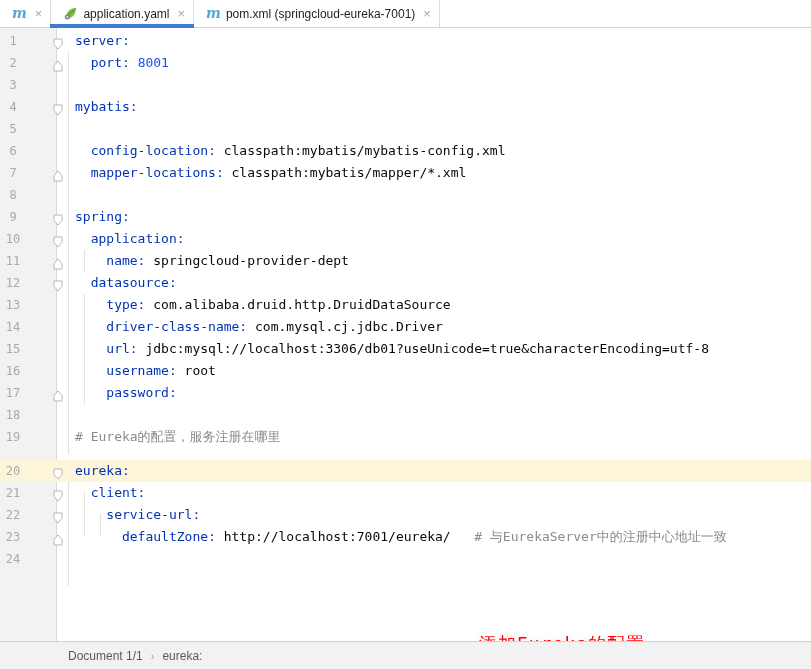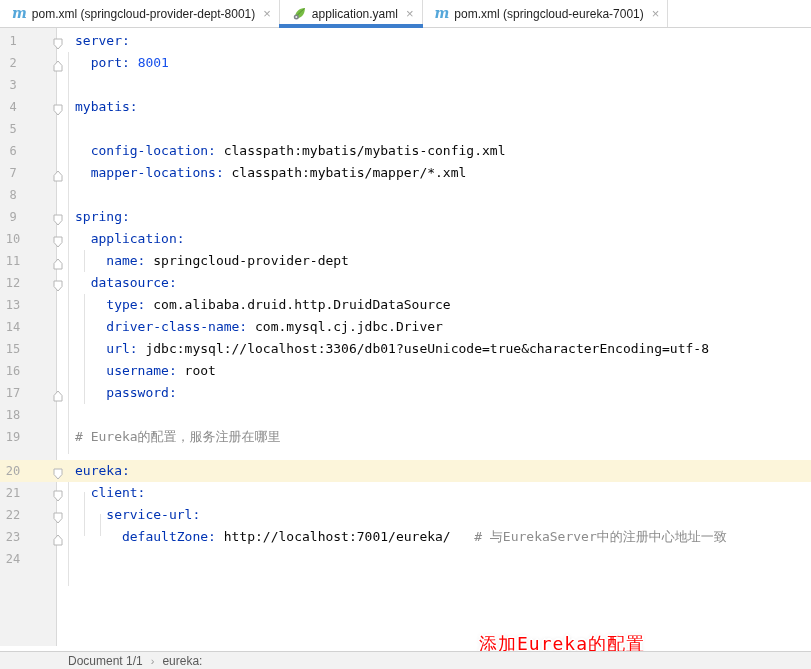--- a/index.html
+++ b/index.html
@@ -68,35 +68,34 @@
     font-family:"DejaVu Sans Mono", monospace;
     font-weight:normal; font-size:18px; letter-spacing:1px;
     text-shadow:
       -2px 0 0 #fff, 2px 0 0 #fff, 0 -2px 0 #fff, 0 2px 0 #fff,
       -1px -1px 0 #fff, 1px -1px 0 #fff, -1px 1px 0 #fff, 1px 1px 0 #fff,
       0 0 4px rgba(0,0,0,.25);
   }
 
   
   .breadcrumbs {
-    position:absolute; left:0; right:0; bottom:0; height:18px;
+    position:absolute; left:0; right:0; bottom:0; height:28px;
     background:#f2f2f2; border-top:1px solid #d1d1d1;
     display:flex; align-items:center; gap:8px;
     padding-left:68px; font-size:12px; color:#5a5a5a;
   }
   .crumb { cursor:pointer; }
   .crumb-sep { color:#9a9a9a; font-size:11px; }
 </style>
 </head>
 <body>
 
 <div class="tabbar" id="tabbar">
     <div class="tab">
       <span class="maven-glyph">m</span>
-      <span>pom.xml (springcloud-provider-dept-8001)</span>
       <span class="tab-close">×</span>
     </div>
     <div class="tab active">
       <span>
         <svg width="15" height="15" viewBox="0 0 16 16" style="display:block">
           <path d="M13.8 2 C7.6 2.4 3.4 5.4 3.1 13 C10.6 13.5 13.7 8.4 13.8 2 Z" fill="#77bc43"></path>
           <path d="M13.2 2.8 C9.2 6 6.2 9 3.6 12.6" stroke="#4e8a2f" stroke-width="0.9" fill="none"></path>
           <circle cx="4.6" cy="11.8" r="2.7" fill="#7d8288"></circle>
           <circle cx="4.6" cy="11.8" r="1.1" fill="#eef0f2"></circle>
         </svg>

